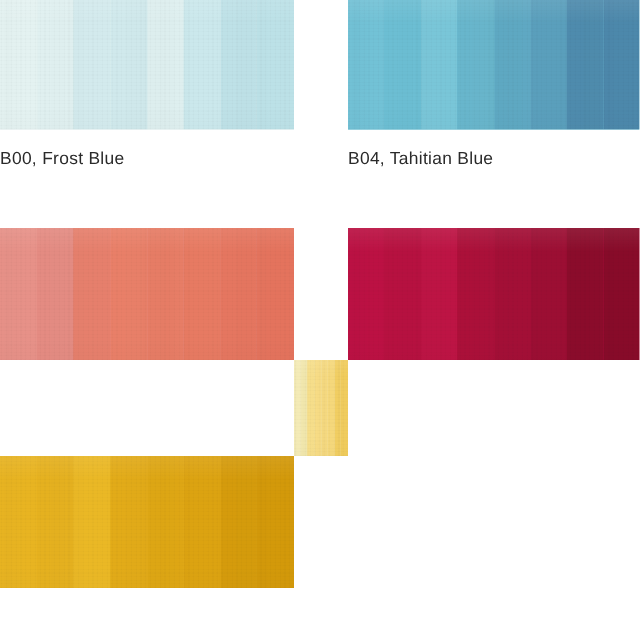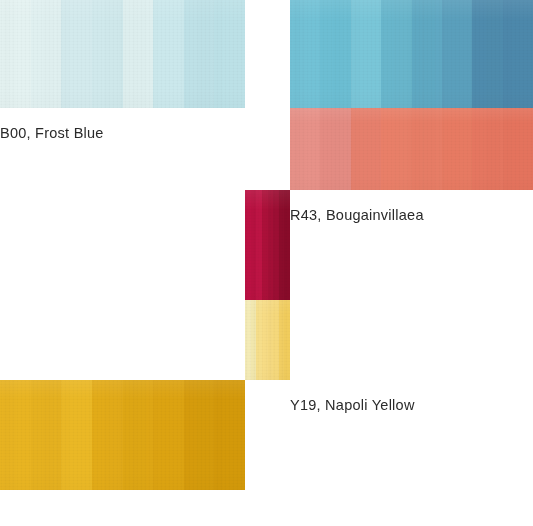--- a/index.html
+++ b/index.html
@@ -155,20 +155,23 @@
         <div class="streaks"></div>
         <div class="grain"></div>
         <div class="topsheen"></div>
       </div>
     </div>
 
     <div class="cell label-cell">
       <span class="label">B00, Frost Blue</span>
     </div>
     <div class="cell cell-gap"></div>
+    <div class="cell label-cell">
+      <span class="label">B04, Tahitian Blue</span>
+    </div>
 
     <div class="cell">
       <div class="swatch" style="background: rgb(231, 145, 136);">
         <div class="bands">
             <div class="band" style="background: rgb(231, 145, 136);"></div>
             <div class="band" style="background: rgb(229, 140, 131);"></div>
             <div class="band" style="background: rgb(230, 127, 108);"></div>
             <div class="band" style="background: rgb(233, 127, 104);"></div>
             <div class="band" style="background: rgb(232, 125, 102);"></div>
             <div class="band" style="background: rgb(231, 122, 98);"></div>
@@ -192,23 +195,20 @@
             <div class="band" style="background: rgb(156, 14, 51);"></div>
             <div class="band" style="background: rgb(140, 12, 43);"></div>
             <div class="band" style="background: rgb(136, 11, 41);"></div>
           </div>
         <div class="streaks"></div>
         <div class="grain"></div>
         <div class="topsheen"></div>
       </div>
     </div>
 
-    <div class="cell label-cell">
-      <span class="label">R43, Bougainvillaea</span>
-    </div>
     <div class="cell cell-gap"></div>
 
     <div class="cell">
       <div class="swatch" style="background: rgb(244, 235, 182);">
         <div class="bands">
             <div class="band" style="background: rgb(244, 235, 182);"></div>
             <div class="band" style="background: rgb(242, 232, 174);"></div>
             <div class="band" style="background: rgb(246, 222, 138);"></div>
             <div class="band" style="background: rgb(247, 220, 133);"></div>
             <div class="band" style="background: rgb(246, 218, 128);"></div>
@@ -234,18 +234,15 @@
             <div class="band" style="background: rgb(214, 156, 12);"></div>
             <div class="band" style="background: rgb(211, 153, 10);"></div>
           </div>
         <div class="streaks"></div>
         <div class="grain"></div>
         <div class="topsheen"></div>
       </div>
     </div>
 
     <div class="cell cell-gap"></div>
-    <div class="cell label-cell">
-      <span class="label">Y19, Napoli Yellow</span>
-    </div>
 
   </div>
 </div>
 
 </body></html>

